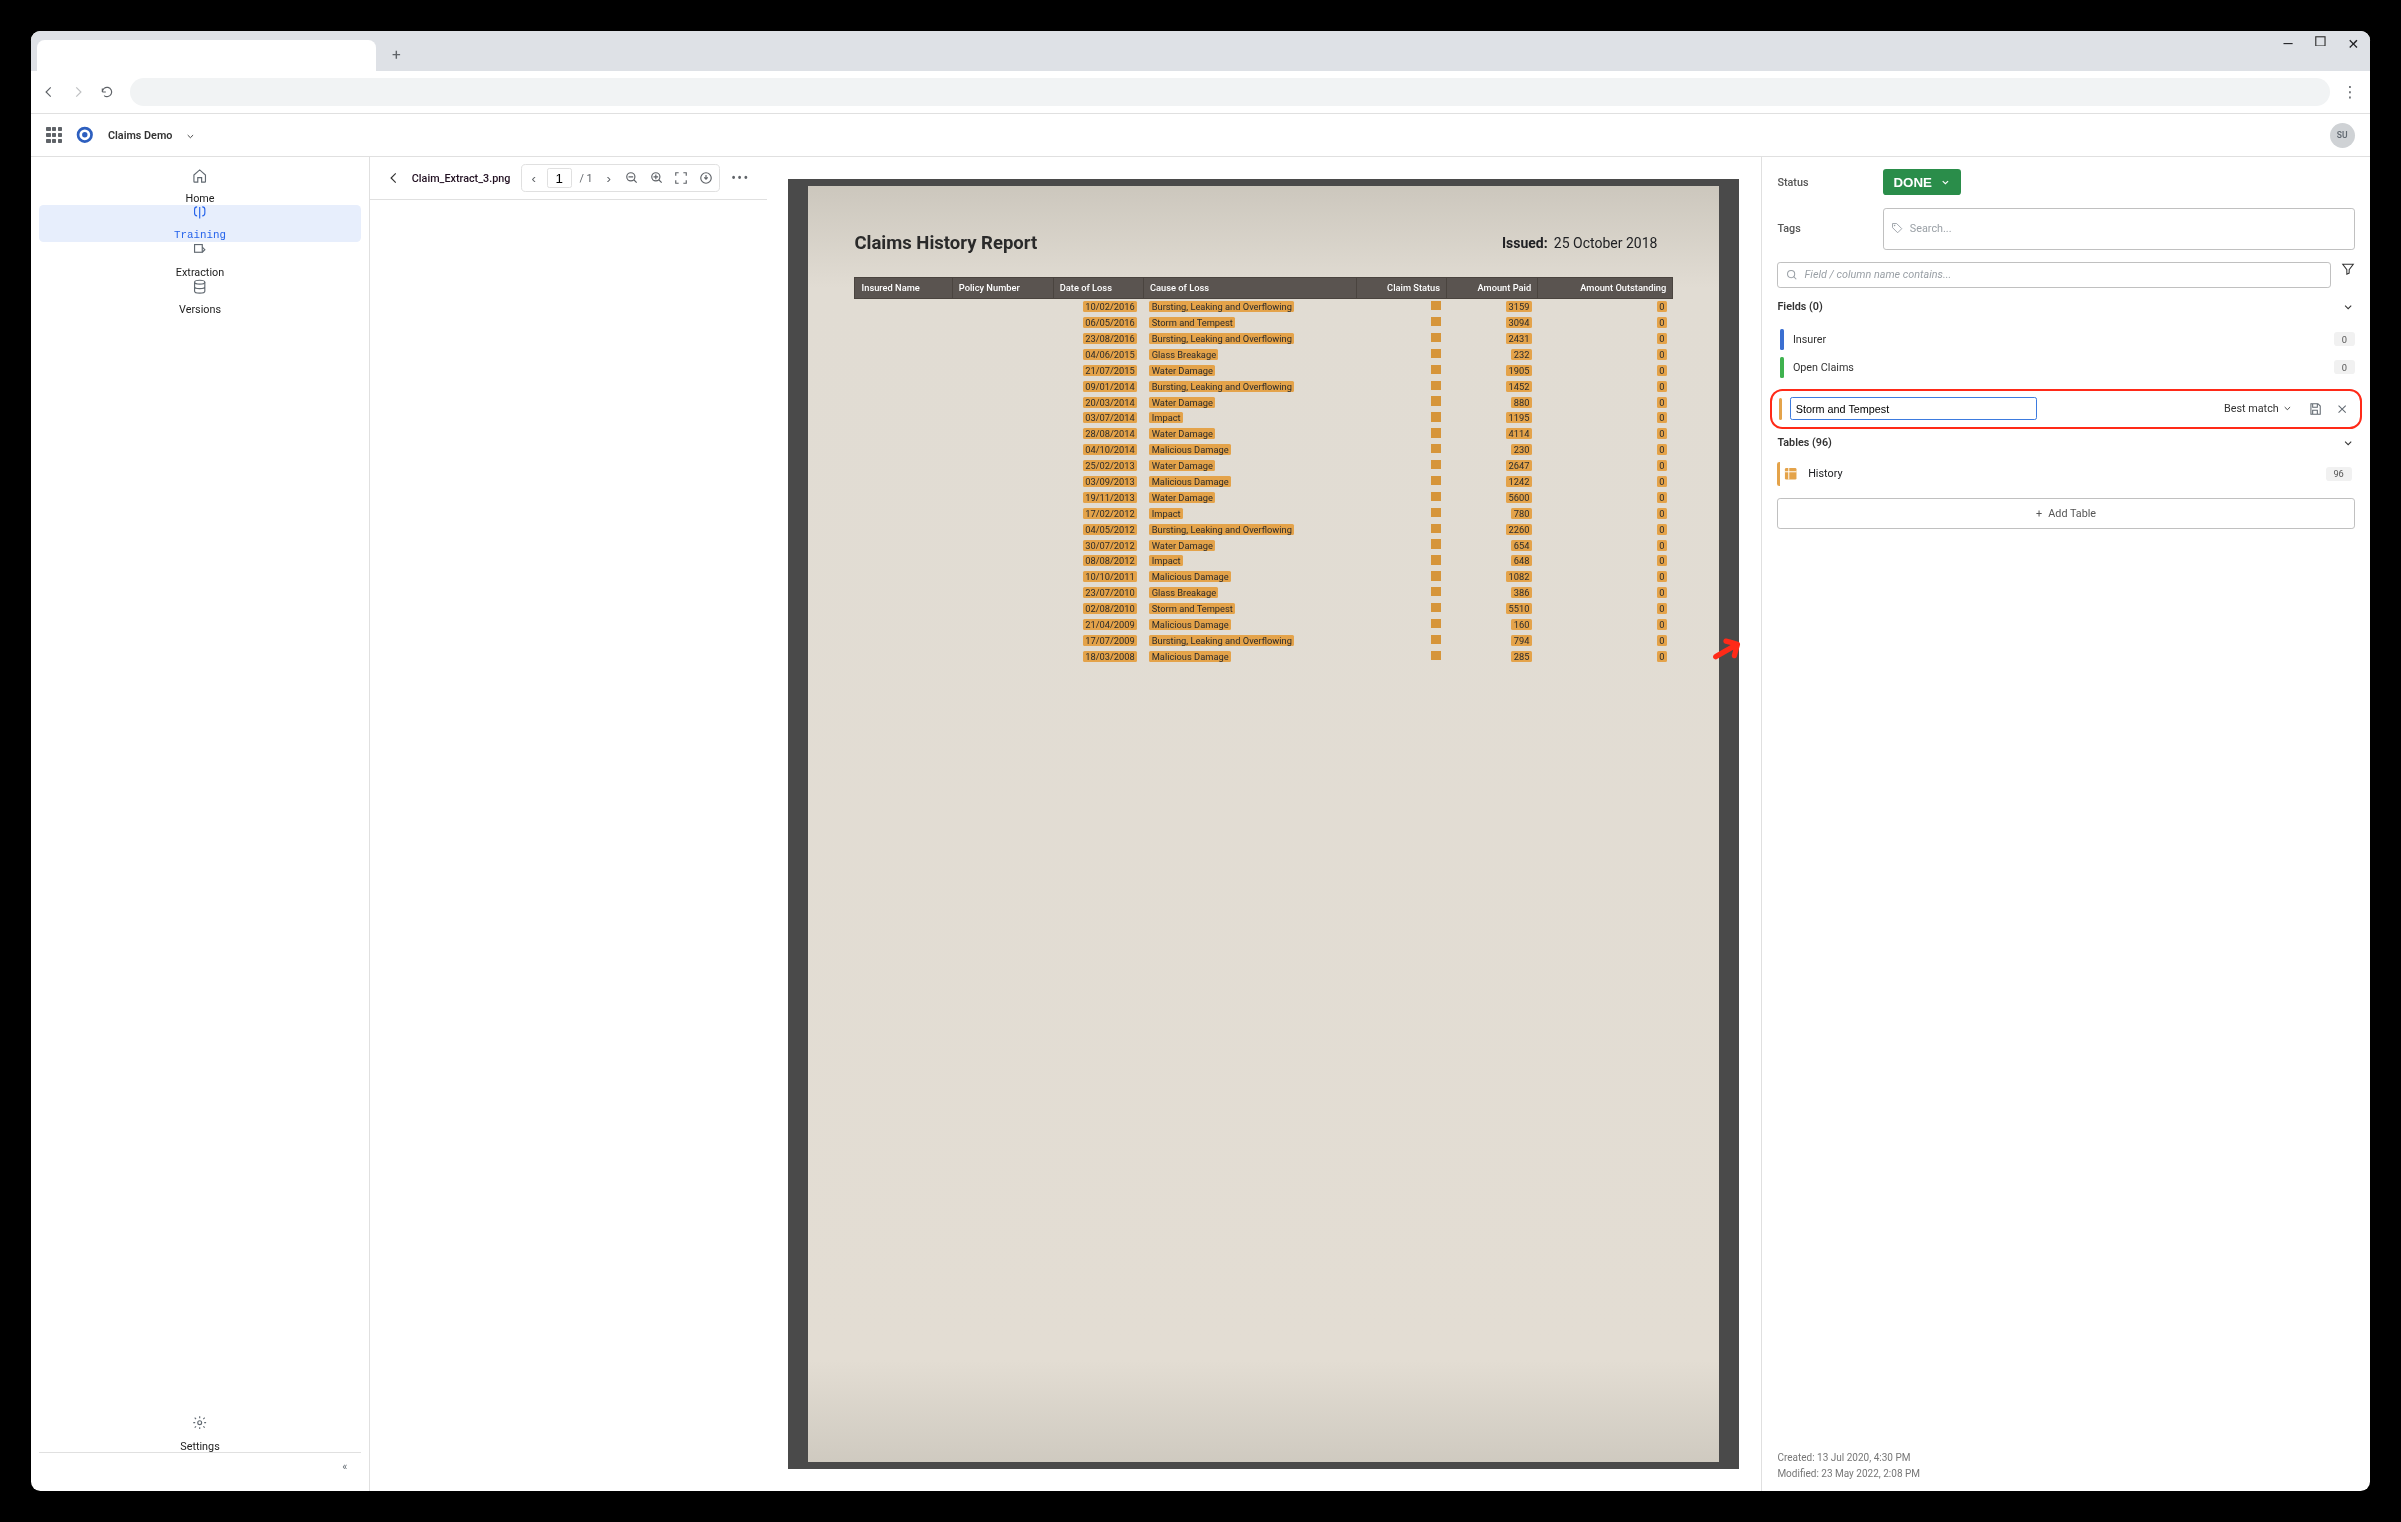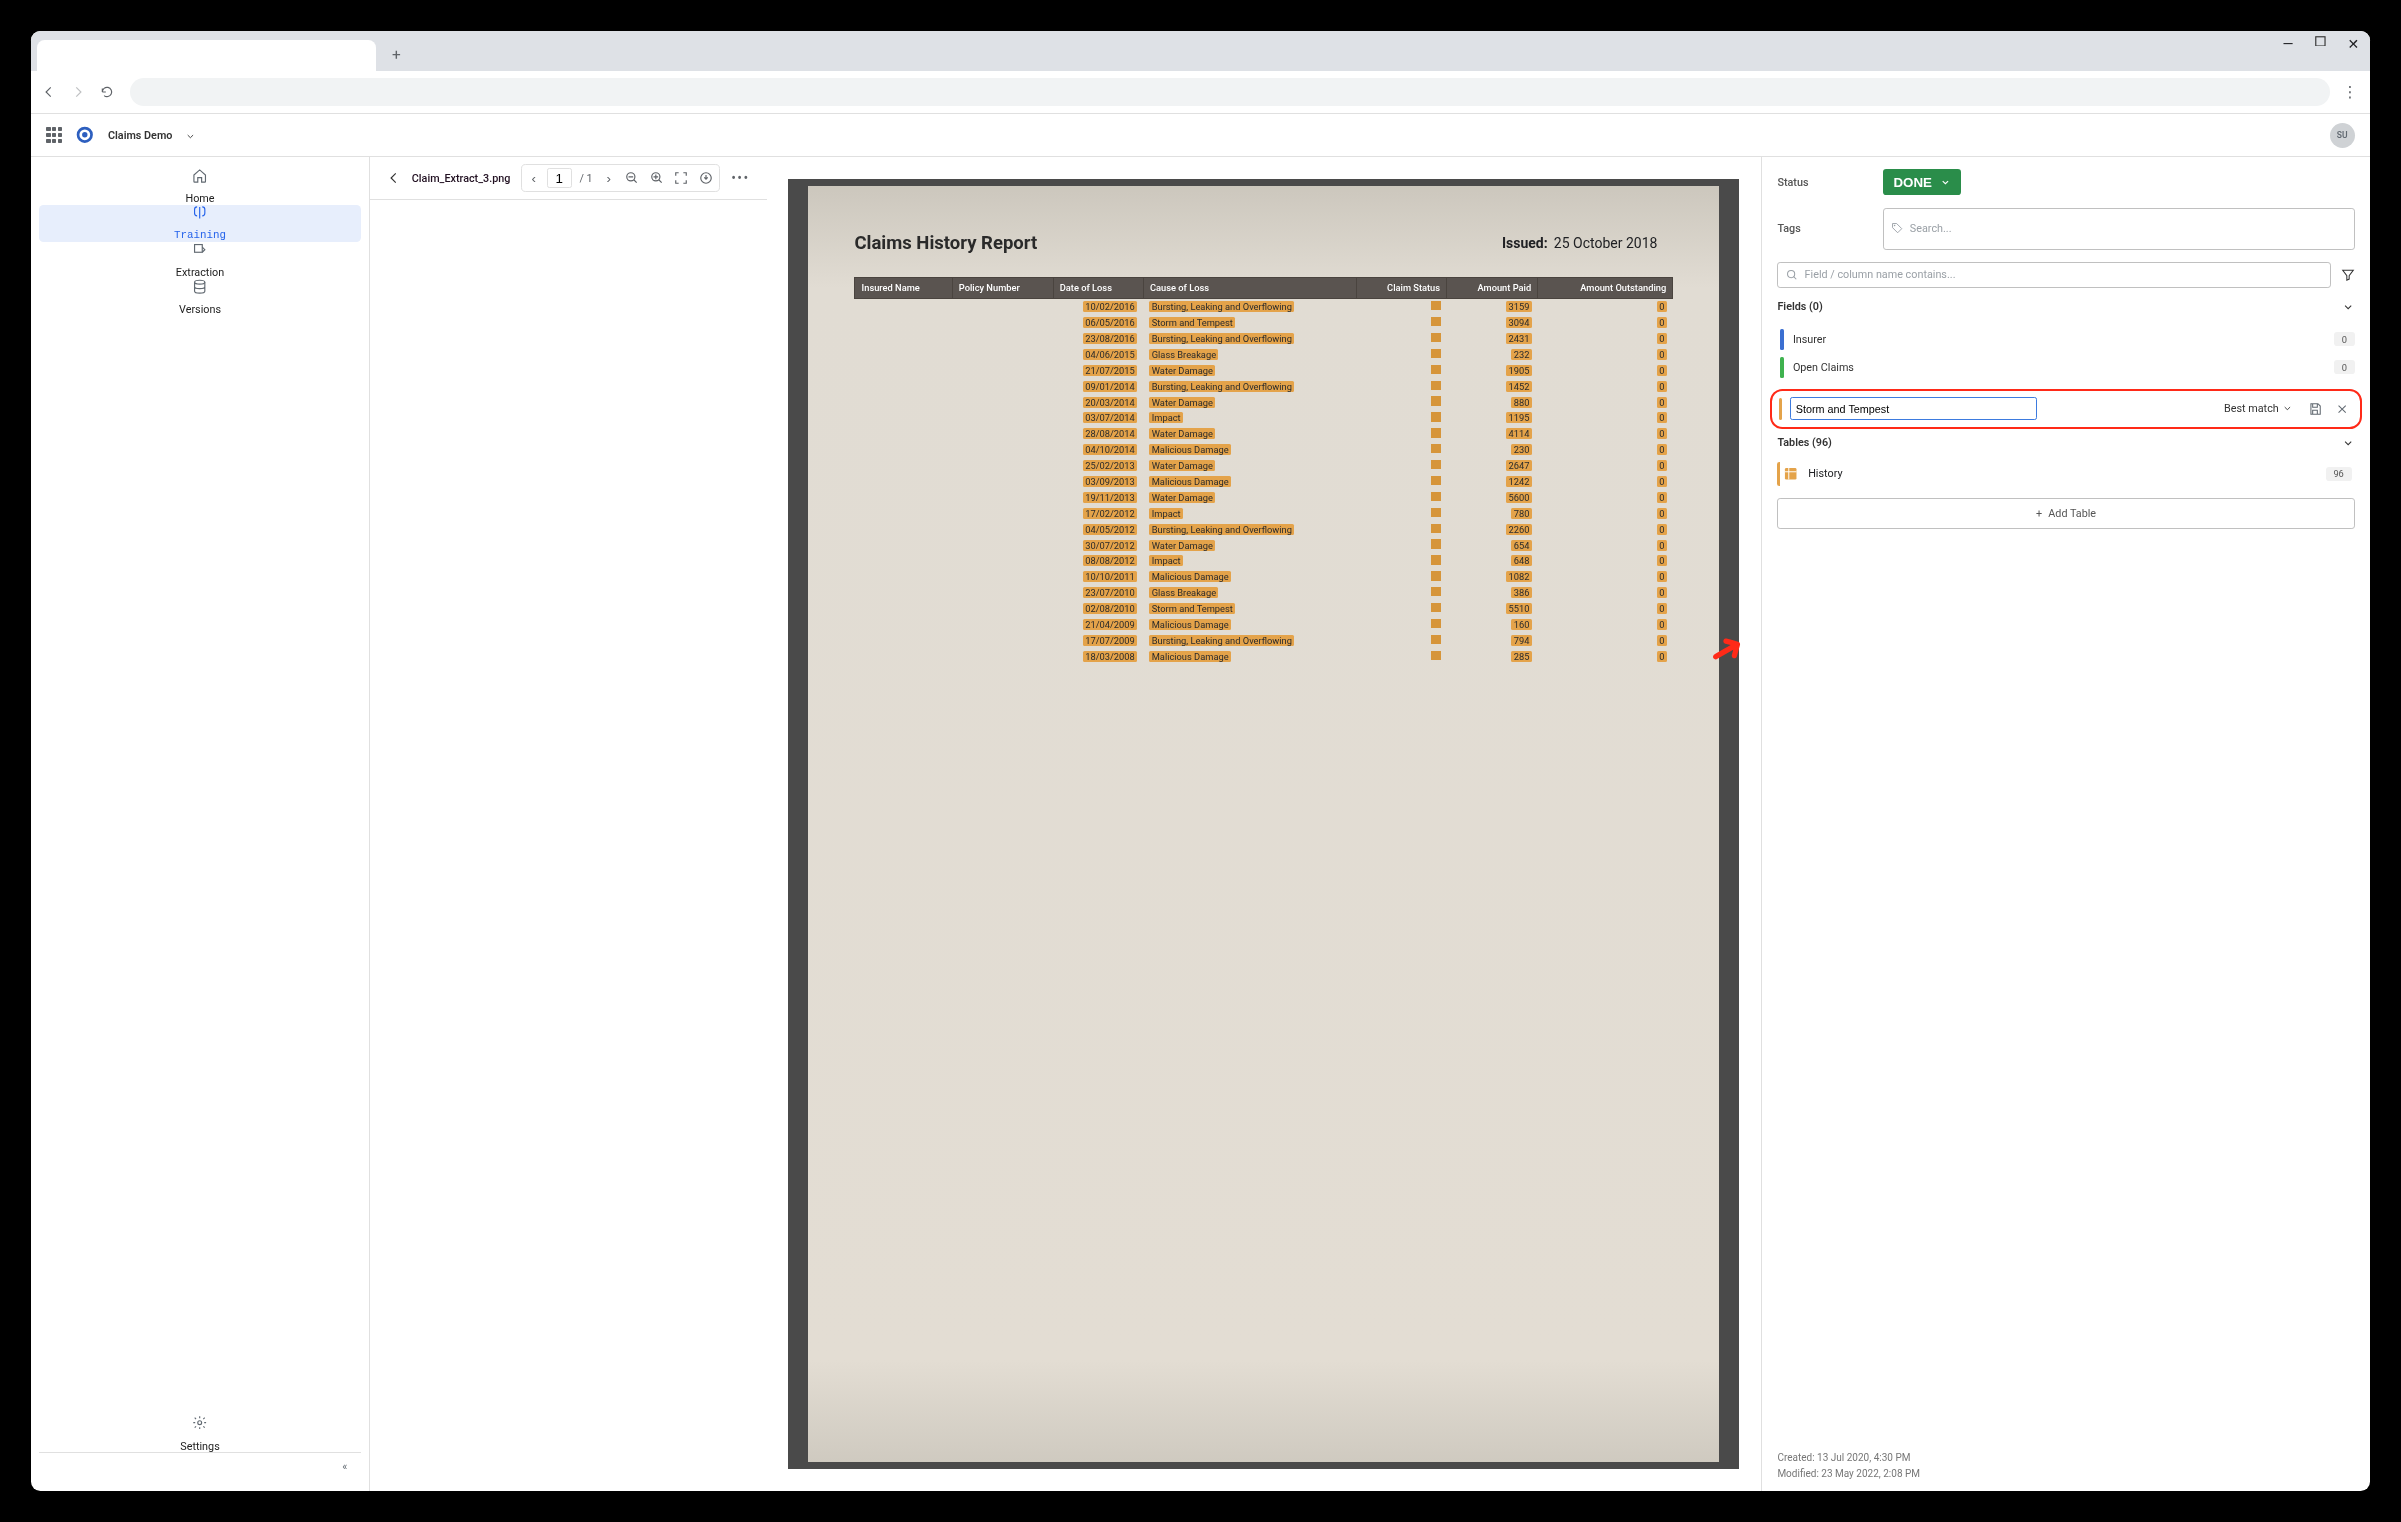--- a/index.html
+++ b/index.html
@@ -69,21 +69,21 @@
 .doc-table td{padding:2.3px 6.2px;}
 .hl{background:#e4a34a;color:#2b2b2b;display:inline-block;padding:0 2.3px;border-radius:1.5px;}
 .hlC{background:#d6953a;color:#2b2b2b;display:inline-block;width:9.3px;height:9.3px;}
 td.r{text-align:right;}
 
 .panel{width:609px;border-left:0.8px solid var(--border);padding:12.3px 15.4px 9.3px 15.4px;display:flex;flex-direction:column;gap:12.3px;font-size:10.8px;position:relative;overflow:visible;}
 .row{display:flex;align-items:center;gap:12.3px;}
 .label{width:93px;color:#555;font-weight:500;}
 .statusbtn{background:var(--green);color:#fff;border:none;border-radius:3.1px;height:26px;padding:0 10.8px;display:flex;align-items:center;gap:7.7px;font-weight:600;cursor:pointer;}
 .tagbox{flex:1;height:42px;border:0.8px solid var(--input-border);border-radius:3.1px;display:flex;align-items:center;padding:0 7.7px;color:#9aa0a6;gap:6.2px;}
-.searchrow{display:flex;align-items:center;gap:10px;}
+.searchrow{display:flex;gap:10px;font-style:italic;}
 .searchbox{flex:1;height:26px;border:0.8px solid var(--input-border);border-radius:3.1px;display:flex;align-items:center;padding:0 7.7px;color:#9aa0a6;gap:6.2px;}
 .section-head{display:flex;align-items:center;justify-content:space-between;font-weight:600;color:#333;cursor:pointer;}
 .field-item{display:flex;align-items:center;height:28px;gap:9.3px;padding-left:3.1px;position:relative;}
 .field-color{width:3.1px;height:21.6px;border-radius:1.5px;}
 .field-name{flex:1;color:#333;}
 .field-count{background:#f1f1f1;color:#555;border-radius:3.1px;font-size:9.3px;padding:1.5px 7.7px;}
 .new-field-box{border:2.3px solid var(--red-box);border-radius:12.3px;padding:6.2px 7.7px;display:flex;align-items:center;gap:7.7px;margin:-4.6px -7.7px;}
 .new-field-box .fc{width:3.1px;height:21.6px;background:#e4a34a;border-radius:1.5px;}
 .new-field-box input{flex:0 0 247px;height:23px;border:1.5px solid #3d7bdf;border-radius:2.3px;padding:0 4.6px;font-size:10.8px;outline:none;}
 .bestmatch{display:flex;align-items:center;gap:3.1px;color:#333;cursor:pointer;padding:0 4.6px;white-space:nowrap;margin-left:auto;}

